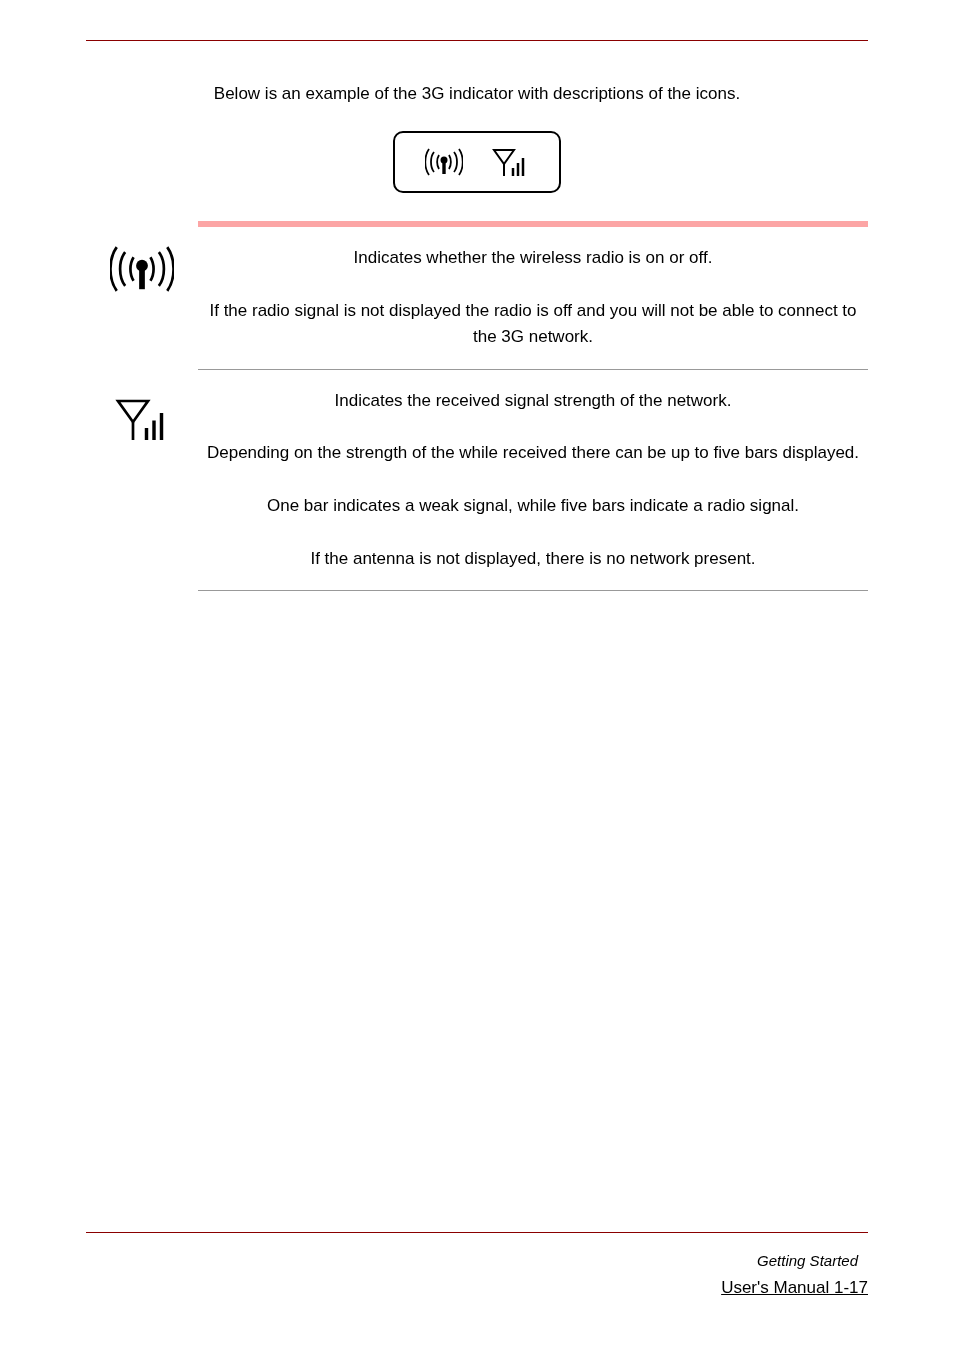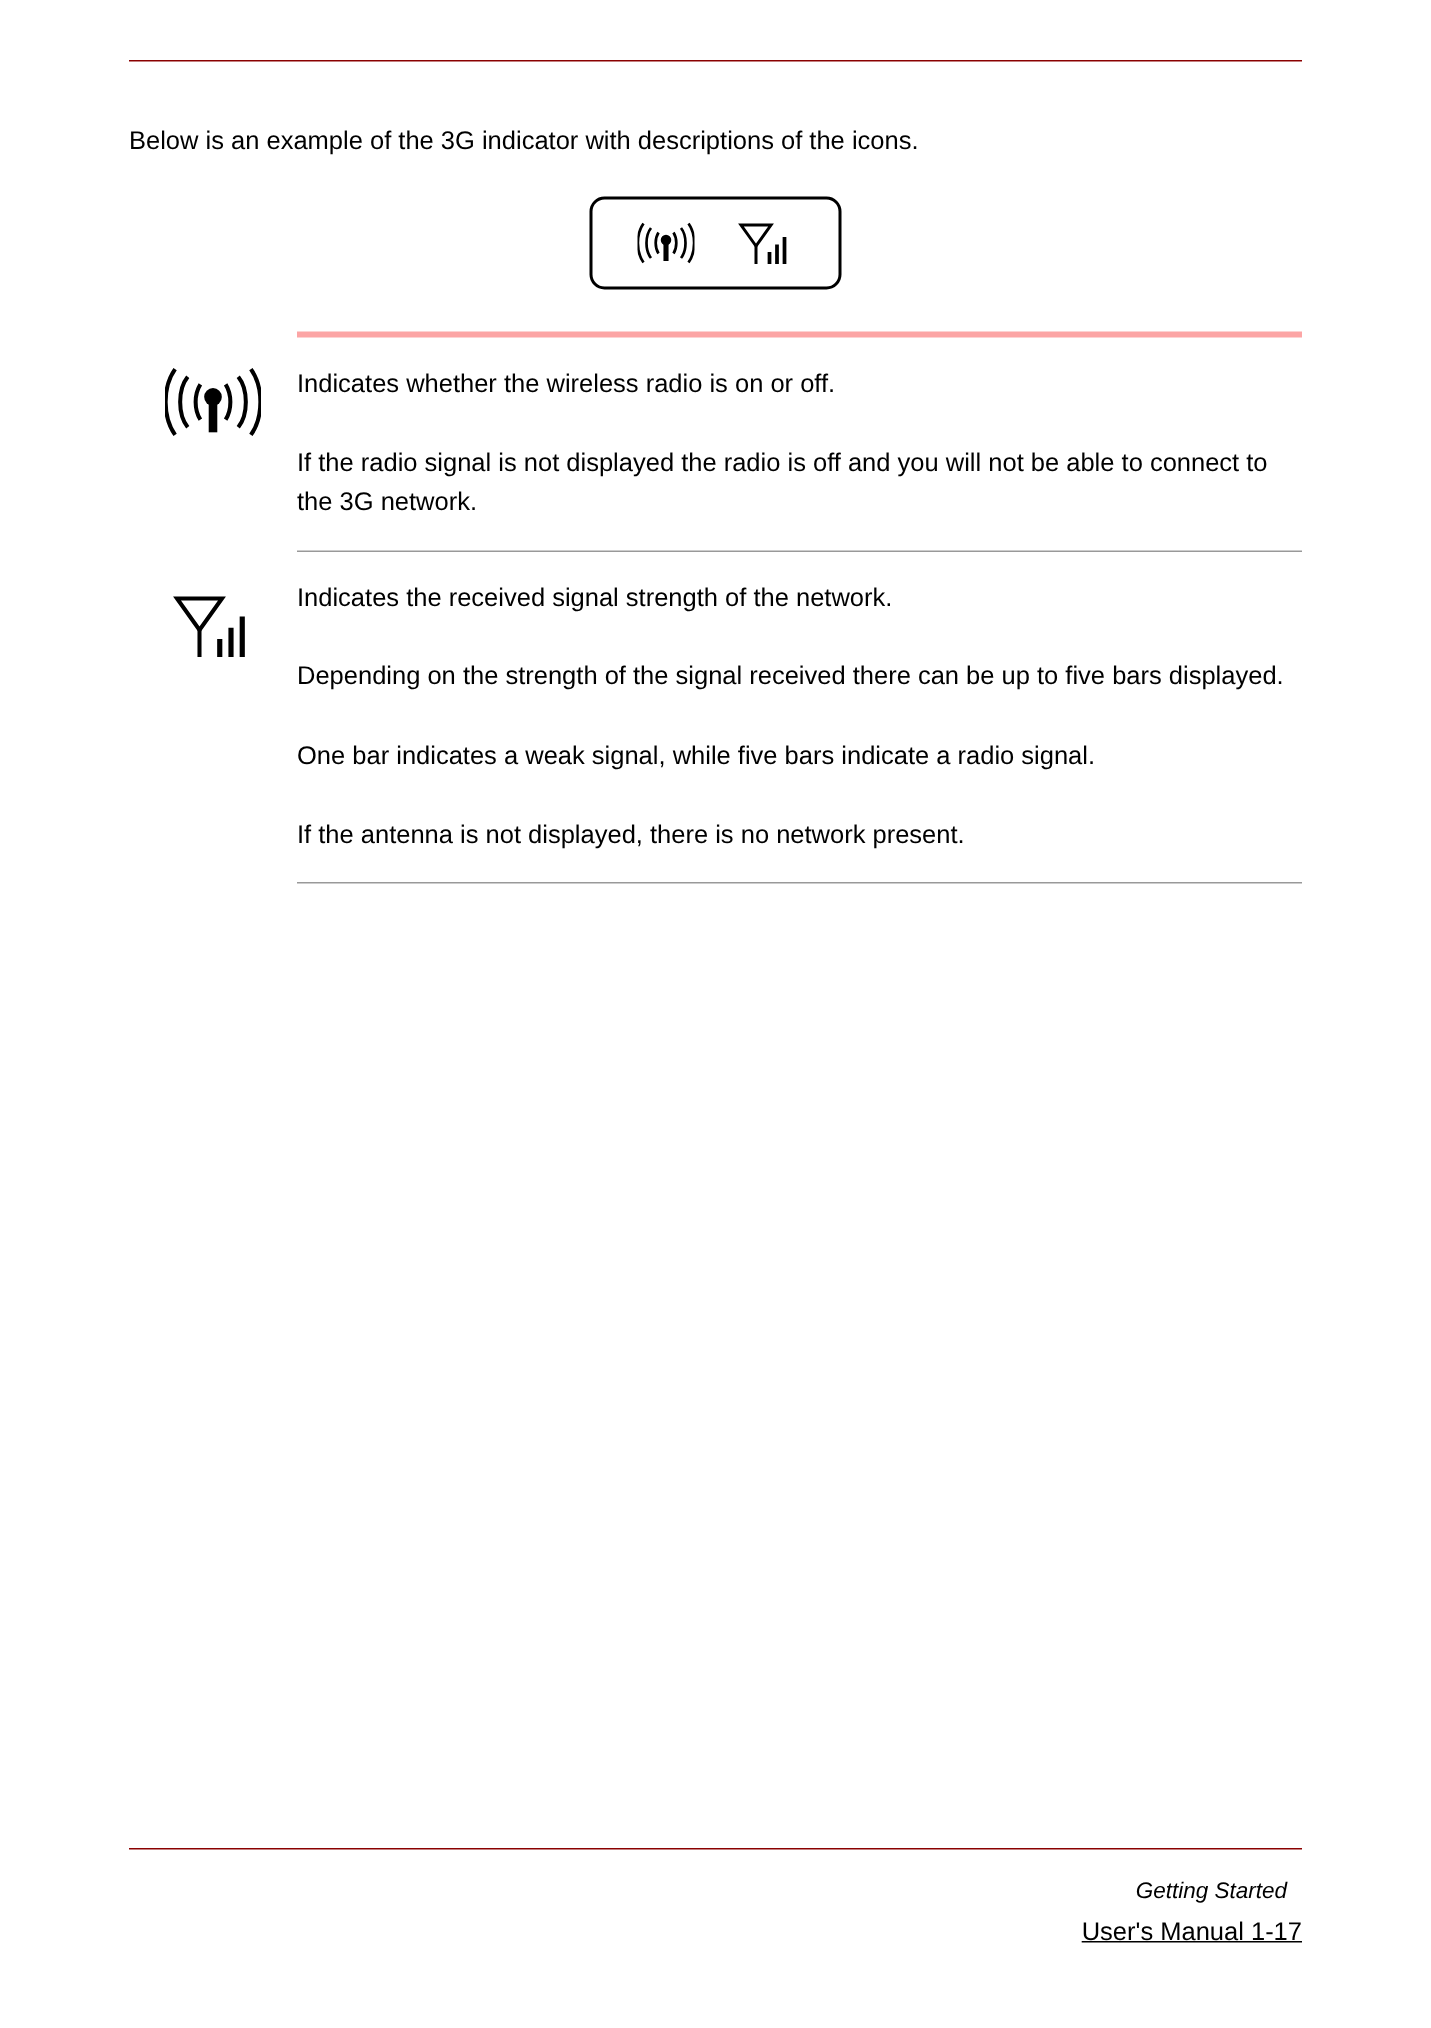--- a/index.html
+++ b/index.html
@@ -9,20 +9,21 @@
       background: #fff;
       position: relative;
       font-family: Arial, sans-serif;
       color: #000;
     }
     .page {
       padding: 40px 86px 40px 86px;
       width: 100%;
       height: 100%;
       position: relative;
+      text-align: center;
     }
     hr.top-rule {
       border: none;
       border-top: 1.5px solid #8a0000;
       margin: 0;
     }
     hr.bottom-rule {
       border: none;
       border-top: 1.5px solid #8a0000;
       position: absolute;
@@ -51,21 +52,21 @@
       width: 100%;
       border-collapse: collapse;
     }
     .table td { vertical-align: top; }
     .icon-cell {
       width: 112px;
       text-align: center;
       padding: 18px 0 18px 0;
     }
     .desc-cell {
-      border-top: 4px solid #fca5a5;
+      border-top: 6px solid #fca5a5;
       border-bottom: 1px solid #999;
       padding: 18px 0 18px 0;
       font-size: 17px;
       line-height: 1.55;
     }
     .row2 .desc-cell { border-top: none; margin-left: 44px; }
     .chapter-label {
       position: absolute;
       right: 96px;
       top: 1252px;
@@ -150,21 +151,21 @@
               <line x1="13" y1="18" x2="13" y2="30"></line>
               <line x1="22" y1="22" x2="22" y2="30" stroke-width="2.3"></line>
               <line x1="27" y1="17" x2="27" y2="30" stroke-width="2.3"></line>
               <line x1="32" y1="12" x2="32" y2="30" stroke-width="2.3"></line>
             </g>
           </svg>
         </span>
       </td>
       <td class="desc-cell">
         <span>Indicates the received signal strength of the network.</span><br><br>
-        <span>Depending on the strength of the signal received there can be up to five bars displayed.</span><br><br>
+        <span>Depending on the strength of the while received there can be up to five bars displayed.</span><br><br>
         <span>One bar indicates a weak signal, while five bars indicate a radio signal.</span><br><br>
         <span>If the antenna is not displayed, there is no network present.</span>
       </td>
     </tr>
   </tbody>
     </table>
 
   <hr class="bottom-rule">
   <div class="chapter-label">Getting Started</div>
   <div class="page-num">User's Manual   1-17</div>

